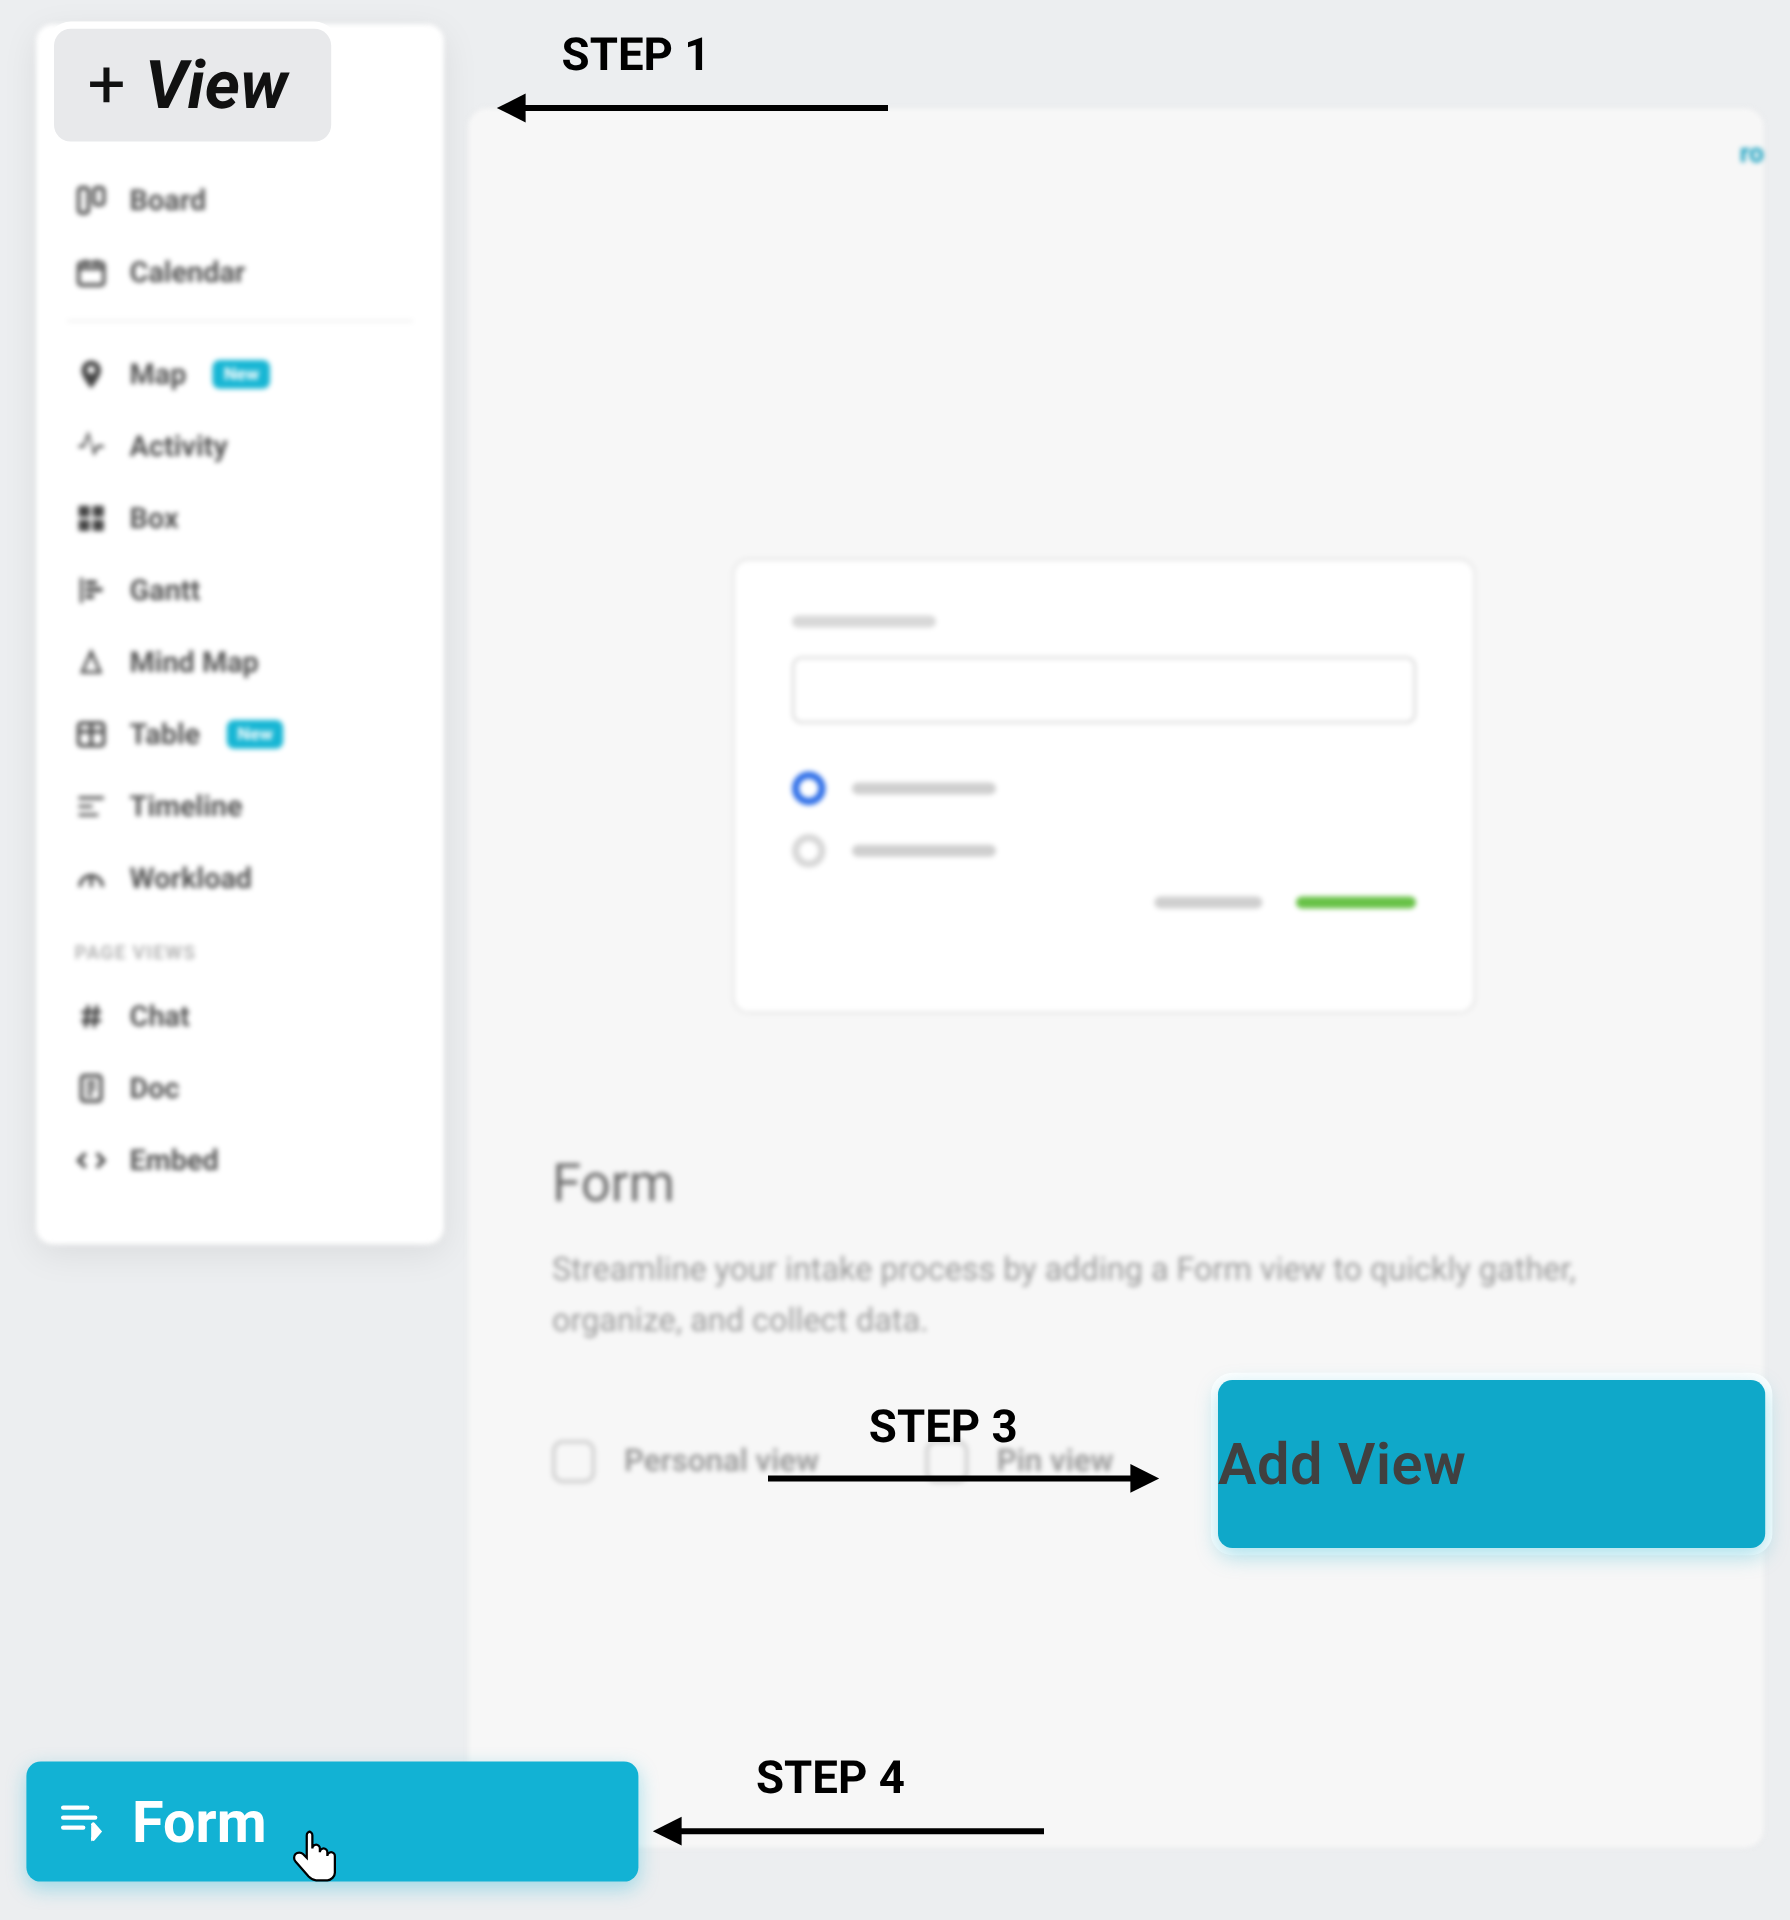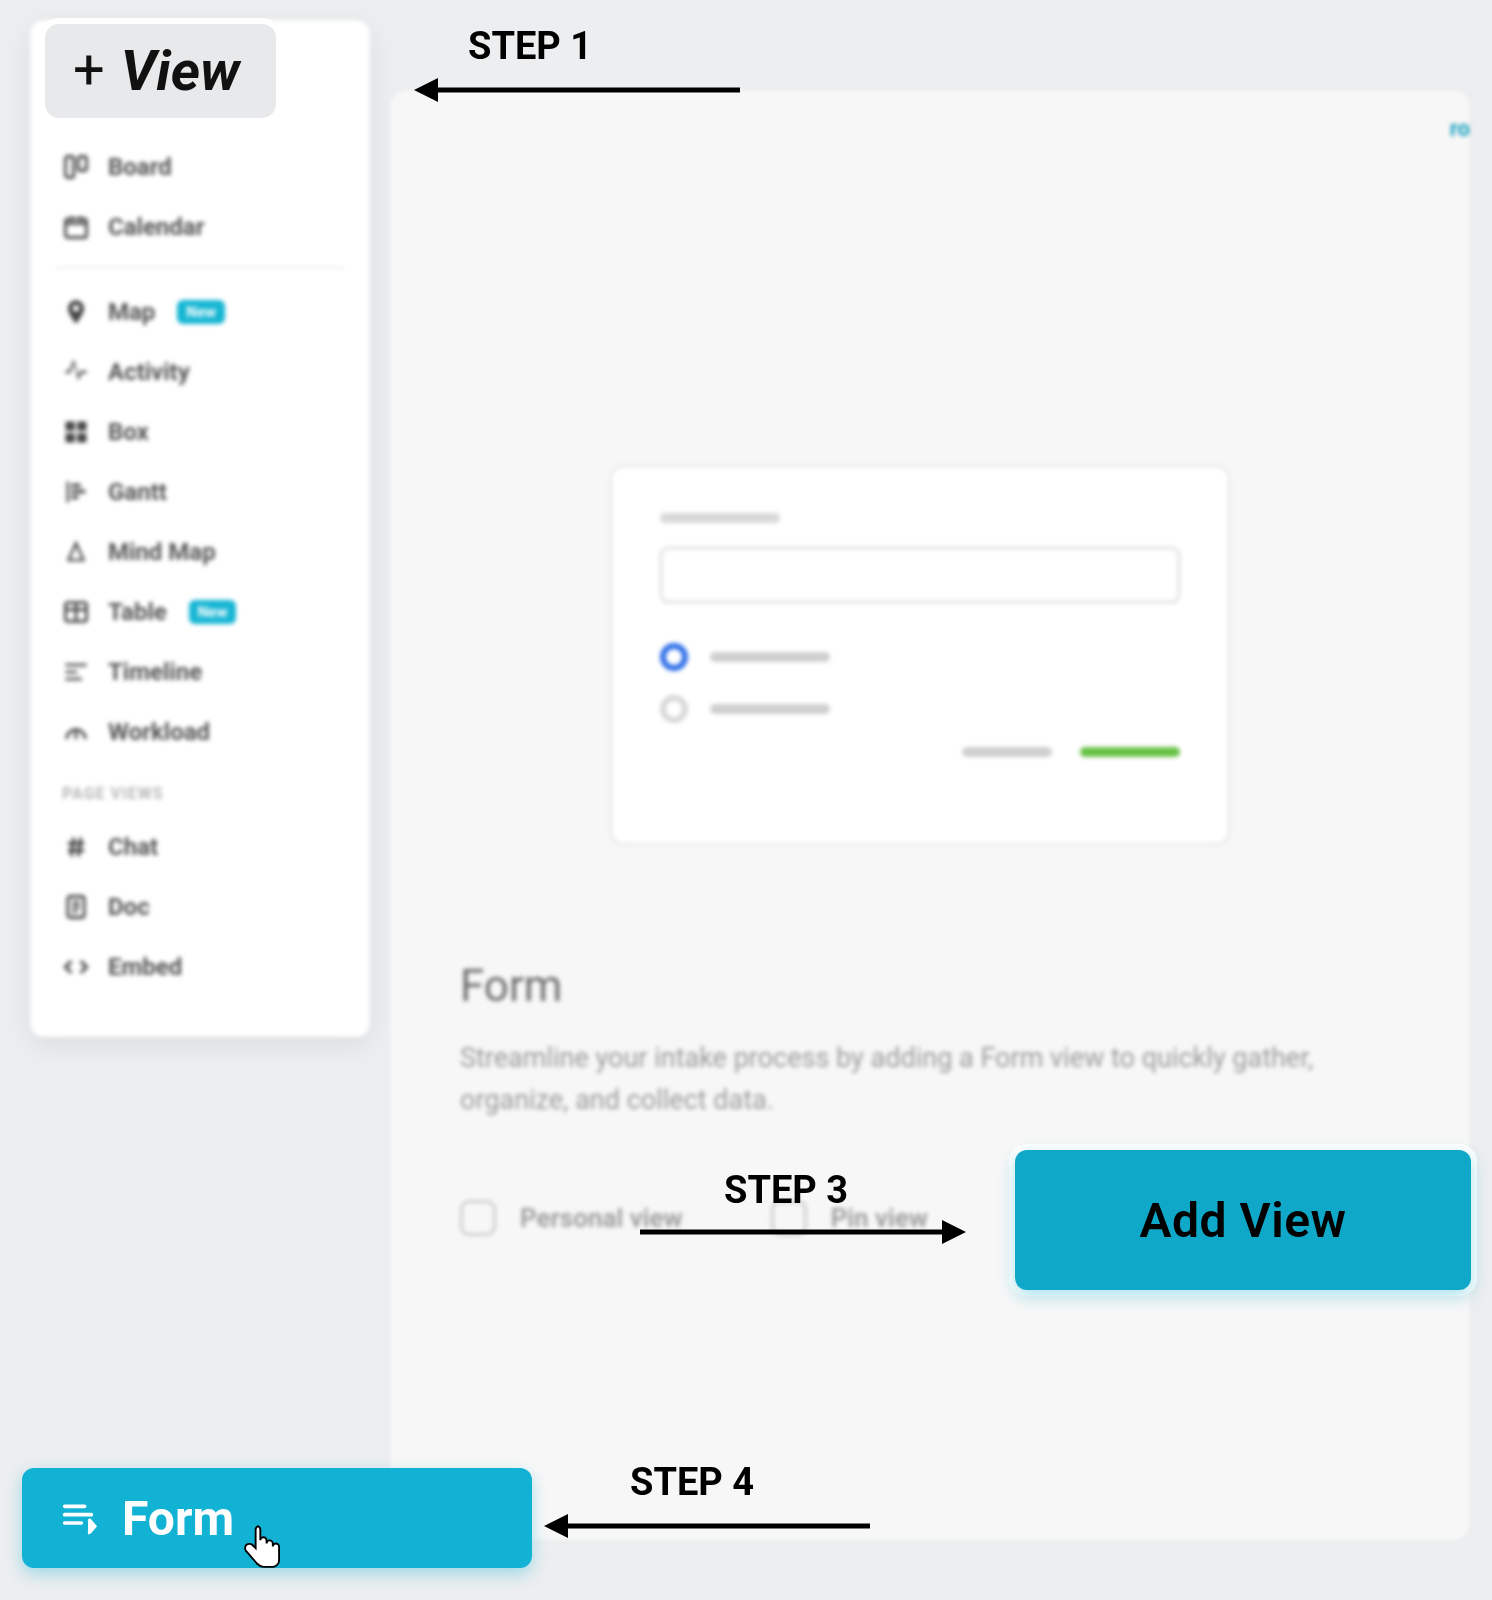--- a/index.html
+++ b/index.html
@@ -91,21 +91,21 @@
     position: absolute;
     left: 22px;
     top: 1468px;
     width: 510px;
     height: 100px;
     background: #12b2d4;
     border-radius: 12px;
     display: flex;
     align-items: center;
     gap: 24px;
-    padding: 0 36px;
+    padding: 0 24px;
     color: #fff;
     cursor: pointer;
     box-shadow: 0 6px 16px rgba(18,178,212,0.35);
   }
   .form-btn .txt {
     font-size: 48px;
     font-weight: 700;
   }
   .form-btn .fic { width: 40px; height: 40px; }
 
@@ -214,25 +214,25 @@
   }
 
   
   .add-view-primary {
     position: absolute;
     left: 1015px;
     top: 1150px;
     width: 456px;
     height: 140px;
     background: #0fa8c9;
-    color: #000000;
+    color: #404040;
     border-radius: 12px;
     display: flex;
     align-items: center;
-    justify-content: center;
+    justify-content: flex-start;
     font-size: 48px;
     font-weight: 600;
     letter-spacing: 0.5px;
     box-shadow: 0 6px 18px rgba(15,168,201,0.35), 0 0 0 6px #fff;
     cursor: pointer;
   }
 
   
   .step {
     position: absolute;

